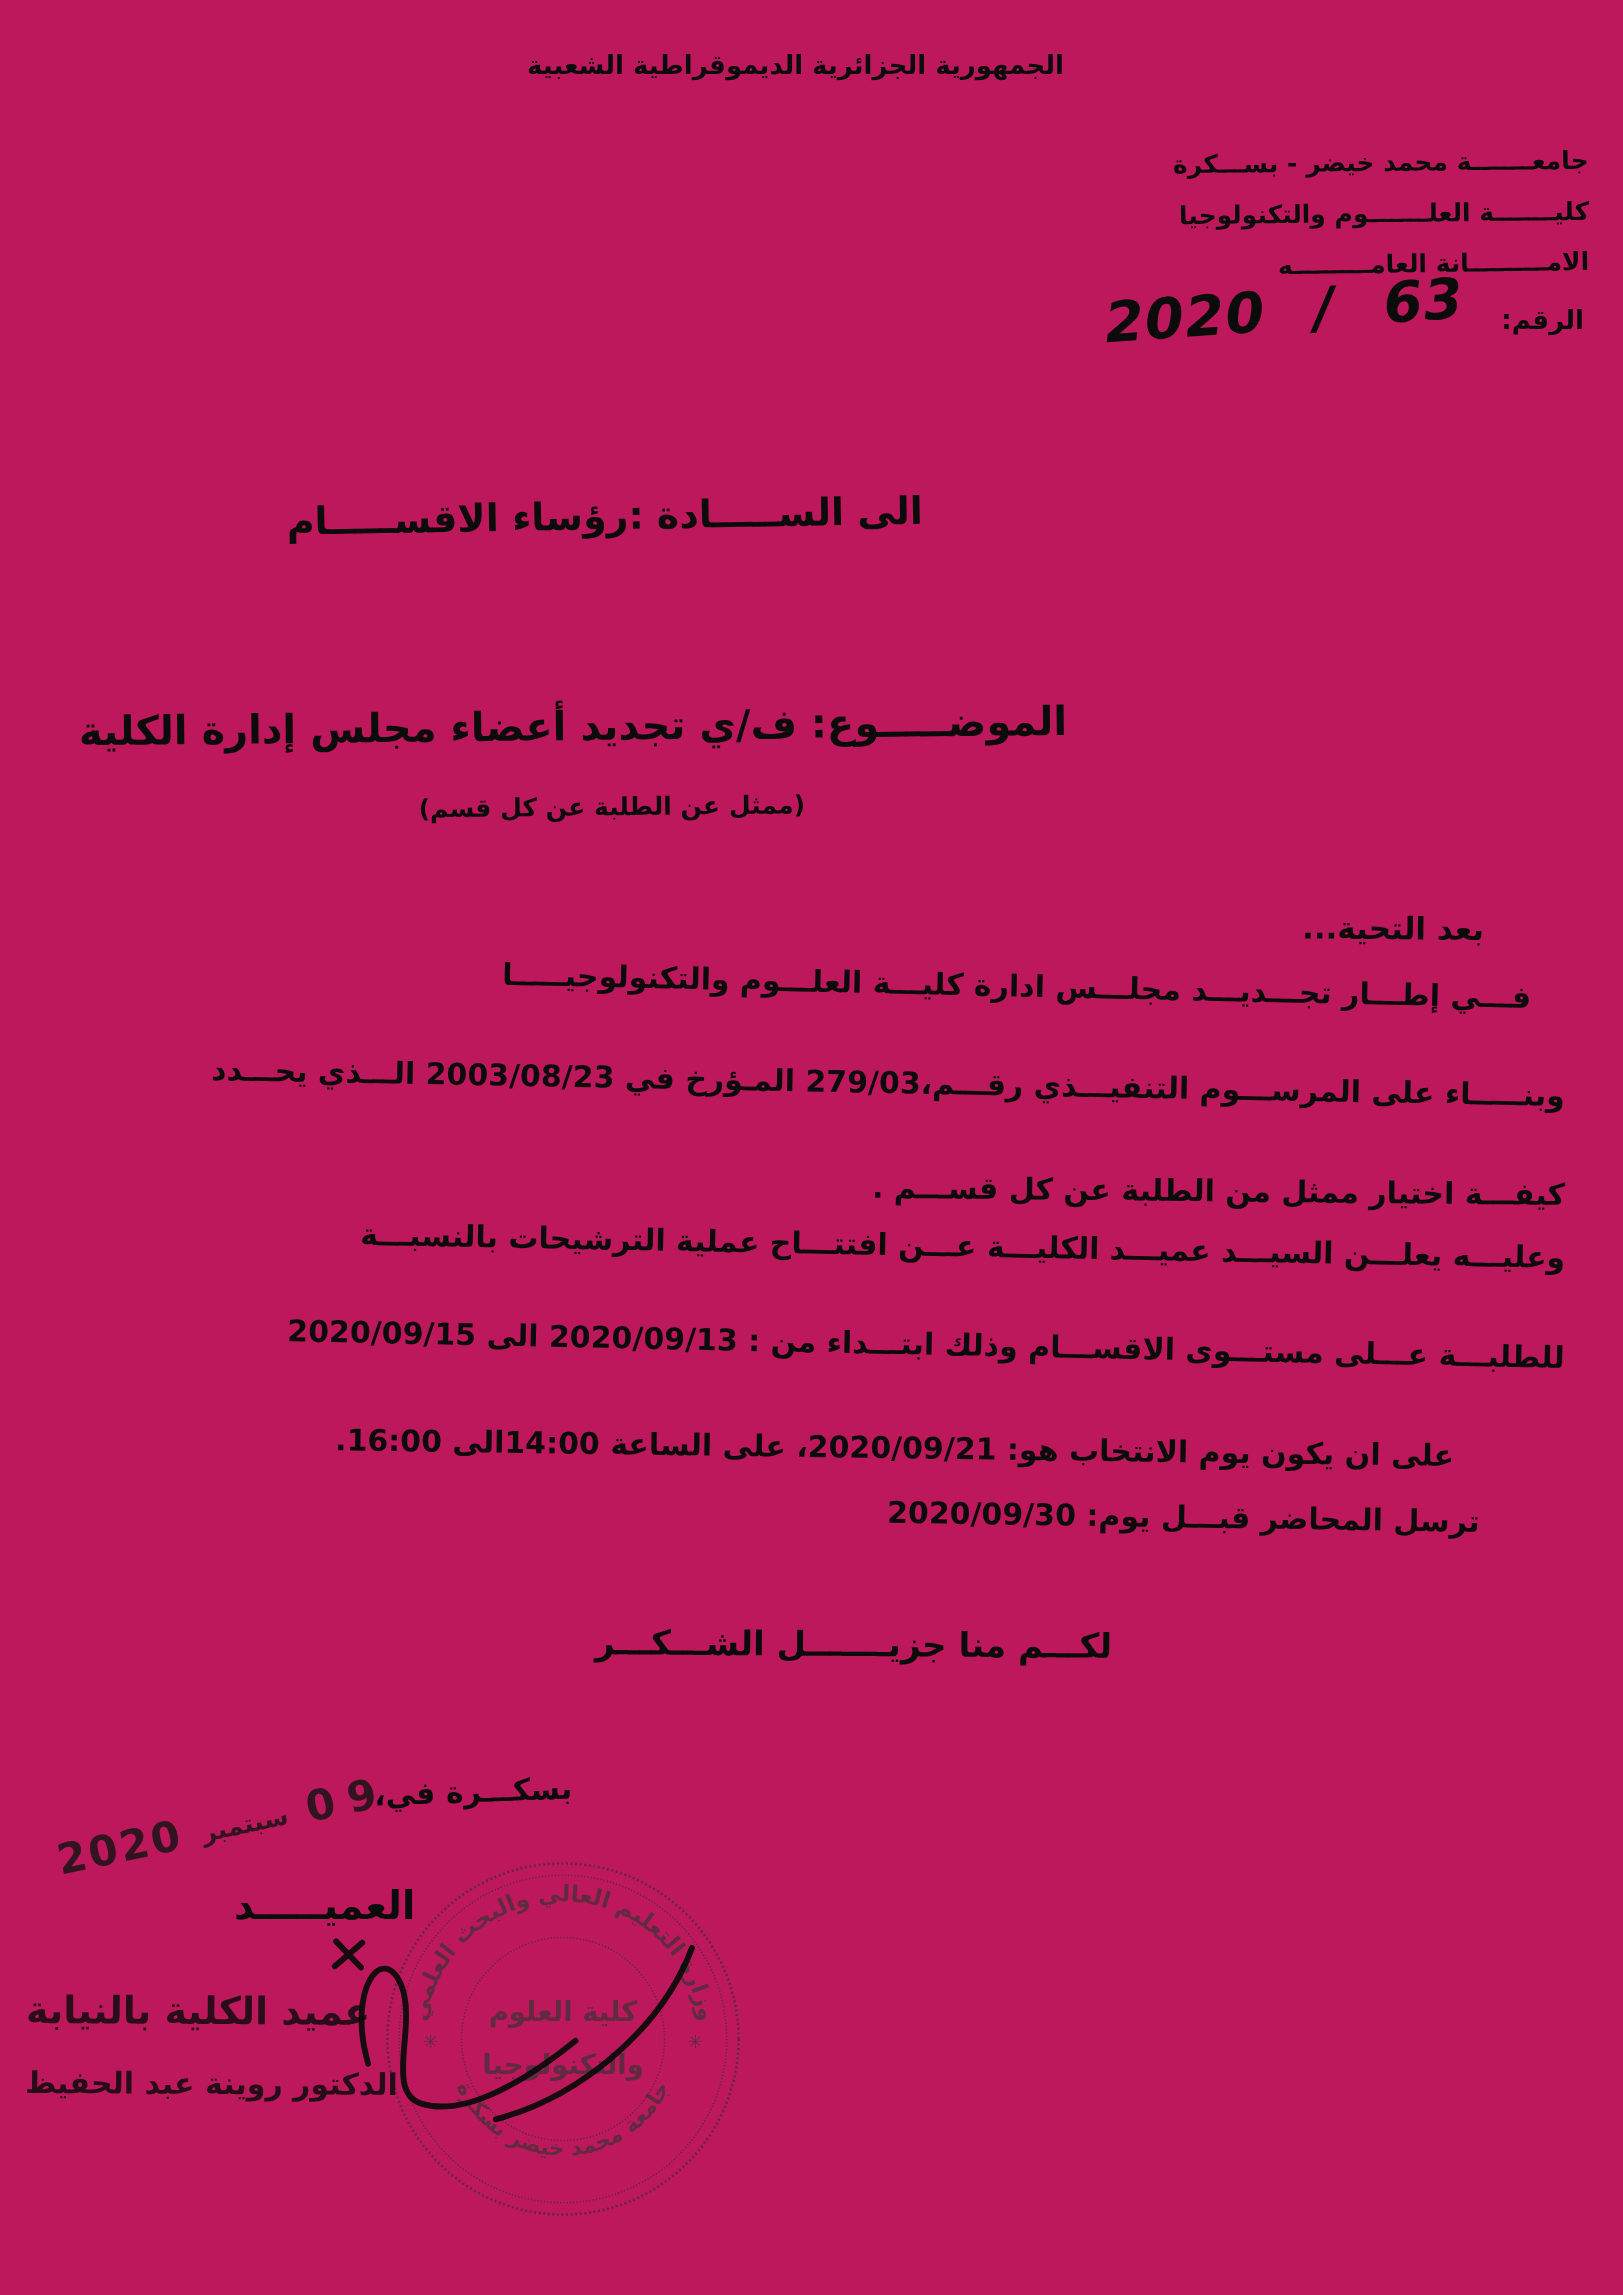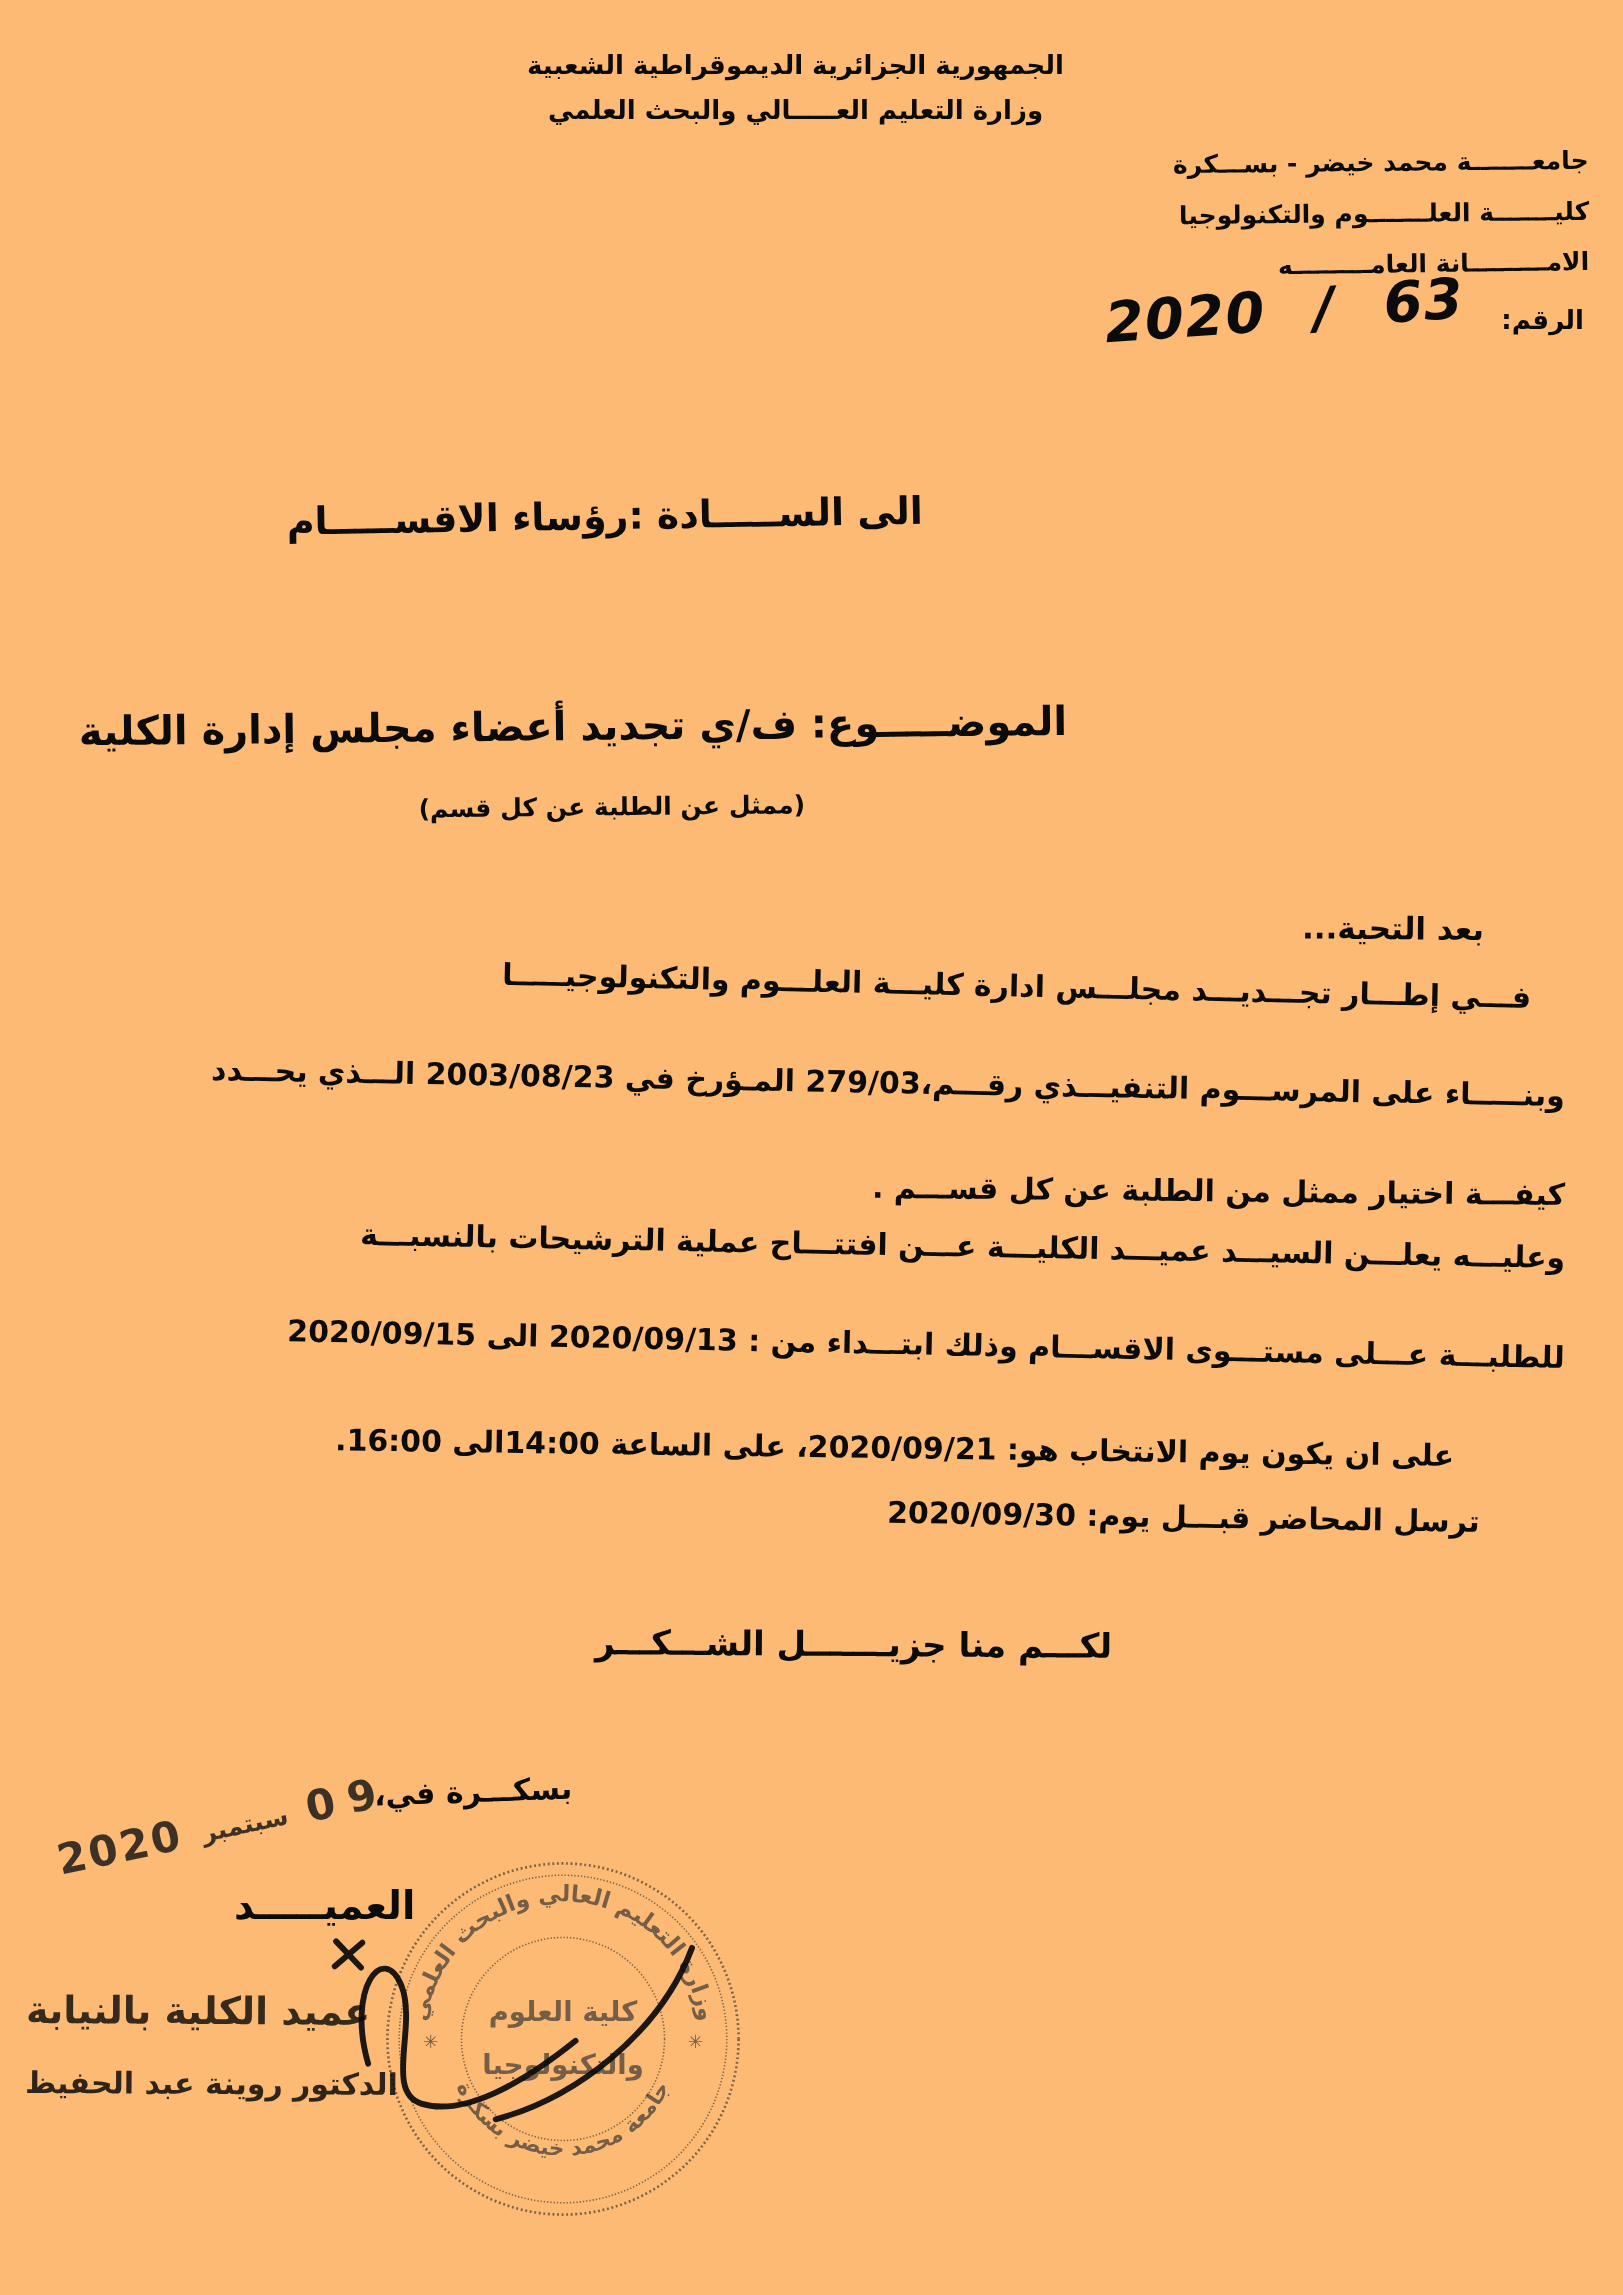--- a/index.html
+++ b/index.html
@@ -1,17 +1,17 @@
 <!DOCTYPE html>
 <html lang="ar" style="font-size:10.5px"><head>
 <meta charset="utf-8">
 <style>
   html,body{margin:0;padding:0;background:#e8e8e8;}
   .page{
-    position:relative;width:1623px;height:2295px;background:#fdba74;
+    position:relative;width:1623px;height:2295px;background:#be185d;
     font-family:"DejaVu Sans",sans-serif;color:#0b0b0b;overflow:hidden;
   }
   .line{position:absolute;white-space:nowrap;font-weight:bold;line-height:1.15;}
   
   .hdr{left:468px;width:655px;text-align:center;font-size:26px;}
   .hdr1{top:51px;}
   .hdr2{top:96px;}
   
   .org{right:34px;text-align:right;font-size:25px;}
   .org1{top:149px;transform:rotate(-0.6deg);}
@@ -53,21 +53,20 @@
   .sig2{left:25px;top:2067px;font-size:30px;letter-spacing:1.3px;opacity:.85;transform:rotate(0.3deg);}
   .stampbox{position:absolute;left:373px;top:1849px;width:380px;height:380px;}
   .signbox{position:absolute;left:306px;top:1923px;width:458px;height:216px;z-index:5;}
 </style>
 </head>
 <body>
 
 <div class="page">
 
   <div class="line hdr hdr1" dir="rtl">الجمهورية الجزائرية الديموقراطية الشعبية</div>
-  <div class="line hdr hdr2" dir="rtl">وزارة التعليم العـــــالي والبحث العلمي</div>
 
   <div class="line org org1" dir="rtl">جامعـــــــة محمد خيضر - بســـكرة</div>
   <div class="line org org2" dir="rtl">كليـــــــة العلـــــــوم والتكنولوجيا</div>
   <div class="line org org3" dir="rtl">الامـــــــــانة العامـــــــــه</div>
   <div class="refrow">
     <span class="reflabel">الرقم:</span>
     <span class="refvalue" dir="rtl">63 / 2020</span>
   </div>
 
   <div class="line addr" dir="rtl">الى الســـــادة :رؤساء الاقســـــام</div>

